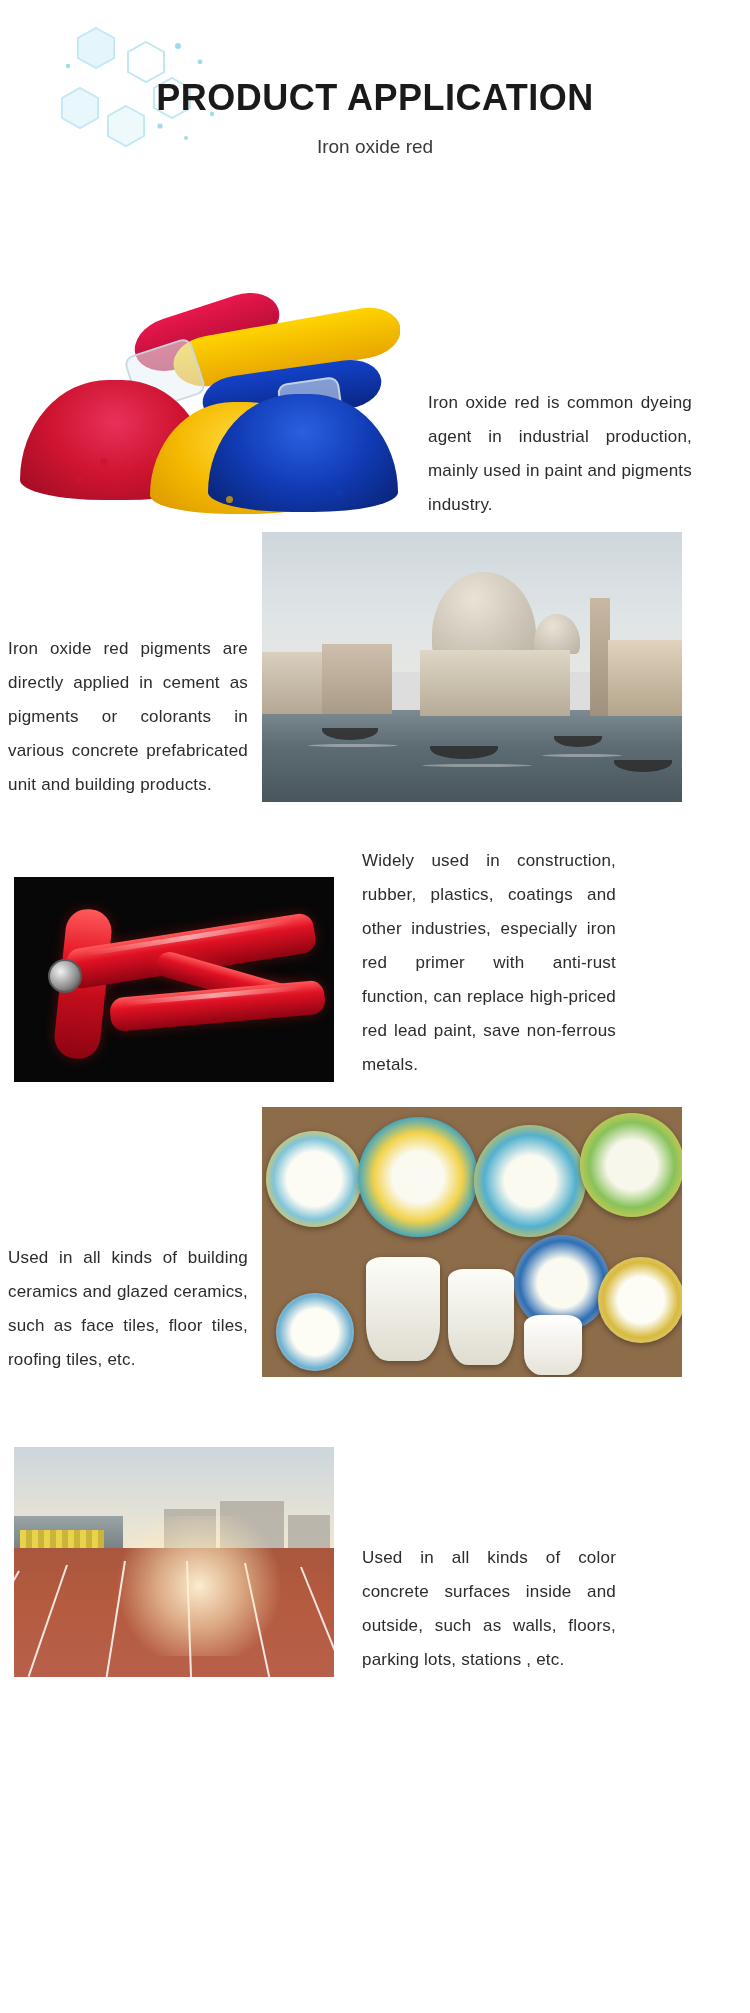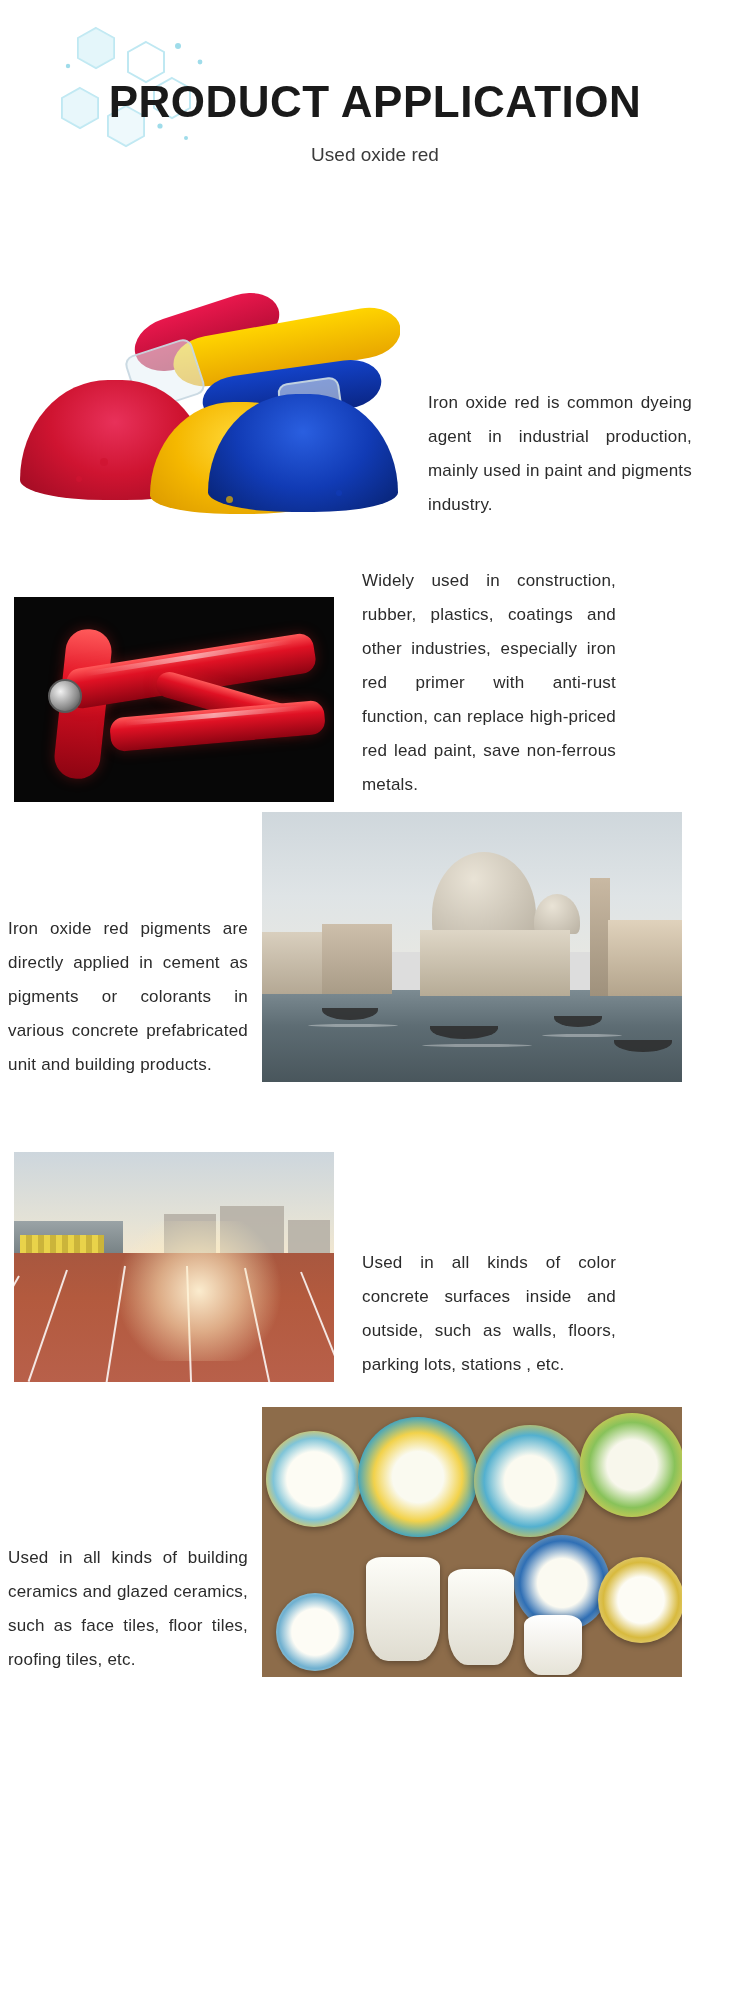--- a/index.html
+++ b/index.html
@@ -38,21 +38,21 @@
   }
   .header-titles {
     position: absolute;
     top: 0;
     left: 0;
     width: 750px;
     text-align: center;
     padding-top: 78px;
   }
   .title {
-    font-size: 44px;
+    font-size: 36px;
     font-weight: bold;
     letter-spacing: 0.5px;
     color: #1a1a1a;
     line-height: 1.1;
     margin: 0;
   }
   .subtitle {
     font-size: 19px;
     color: #3a3a3a;
     margin-top: 18px;
@@ -279,56 +279,41 @@
         <circle cx="118" cy="28" r="3"></circle>
         <circle cx="140" cy="44" r="2.4"></circle>
         <circle cx="100" cy="108" r="2.6"></circle>
         <circle cx="126" cy="120" r="2"></circle>
         <circle cx="152" cy="96" r="2.2"></circle>
         <circle cx="8" cy="48" r="2.2"></circle>
       </g>
     </svg>
     <div class="header-titles">
       <h1 class="title">PRODUCT APPLICATION</h1>
-      <div class="subtitle">Used oxide red</div>
+      <div class="subtitle">Iron oxide red</div>
     </div>
   </div>
 
   <div class="block" style="height:292px;">
     <div class="row img-left" style="height:292px;">
       <div class="photo p1" style="margin-left:-20px;">
         <div class="tube tube-red"></div>
         <div class="tube tube-yellow"></div>
         <div class="tube tube-blue"></div>
         <div class="glass" style="width:70px;height:58px;left:150px;top:84px;transform:rotate(-18deg);"></div>
         <div class="glass" style="width:62px;height:54px;left:300px;top:118px;transform:rotate(-8deg);"></div>
         <div class="pile pile-red"></div>
         <div class="pile pile-yellow"></div>
         <div class="pile pile-blue"></div>
         <div class="dust" style="width:8px;height:8px;left:120px;top:196px;background:#cf1431;"></div>
         <div class="dust" style="width:6px;height:6px;left:96px;top:214px;background:#cf1431;"></div>
         <div class="dust" style="width:7px;height:7px;left:246px;top:234px;background:#e0ac00;"></div>
         <div class="dust" style="width:6px;height:6px;left:356px;top:228px;background:#113bb5;"></div>
       </div>
       <div class="txt" style="width:310px;">Iron oxide red is common dyeing agent in industrial production, mainly used in paint and pigments industry.</div>
-    </div>
-  </div>
-
-  <div class="block" style="height:280px;">
-    <div class="row img-left" style="height:280px;">
-      <div class="photo p3" style="margin-left:14px;">
-        <div class="tubeC"></div>
-        <div class="tubeA"></div>
-        <div class="tubeD"></div>
-        <div class="tubeB"></div>
-        <div class="hub"></div>
-        <div class="glint" style="left:70px;top:58px;width:210px;transform:rotate(-9deg);"></div>
-        <div class="glint" style="left:110px;top:116px;width:180px;transform:rotate(-5deg);"></div>
-      </div>
-      <div class="txt" style="width:300px;">Widely used in construction, rubber, plastics, coatings and other industries, especially iron red primer with anti-rust function, can replace high-priced red lead paint, save non-ferrous metals.</div>
     </div>
   </div>
 
   <div class="block" style="height:280px;">
     <div class="row img-right" style="height:280px;">
       <div class="txt" style="width:262px;padding-left:8px;padding-right:14px;">Iron oxide red pigments are directly applied in cement as pigments or colorants in various concrete prefabricated unit and building products.</div>
       <div class="photo p2">
         <div class="sky"></div>
         <div class="water"></div>
         <div class="bldg" style="left:0;top:120px;width:78px;height:62px;"></div>
@@ -342,20 +327,53 @@
         <div class="boat" style="left:168px;top:214px;width:68px;height:13px;"></div>
         <div class="boat" style="left:292px;top:204px;width:48px;height:11px;"></div>
         <div class="boat" style="left:352px;top:228px;width:58px;height:12px;"></div>
         <div class="wake" style="left:46px;top:212px;width:90px;"></div>
         <div class="wake" style="left:160px;top:232px;width:110px;"></div>
         <div class="wake" style="left:280px;top:222px;width:80px;"></div>
       </div>
     </div>
   </div>
 
+  <div class="block" style="height:280px;">
+    <div class="row img-left" style="height:280px;">
+      <div class="photo p3" style="margin-left:14px;">
+        <div class="tubeC"></div>
+        <div class="tubeA"></div>
+        <div class="tubeD"></div>
+        <div class="tubeB"></div>
+        <div class="hub"></div>
+        <div class="glint" style="left:70px;top:58px;width:210px;transform:rotate(-9deg);"></div>
+        <div class="glint" style="left:110px;top:116px;width:180px;transform:rotate(-5deg);"></div>
+      </div>
+      <div class="txt" style="width:300px;">Widely used in construction, rubber, plastics, coatings and other industries, especially iron red primer with anti-rust function, can replace high-priced red lead paint, save non-ferrous metals.</div>
+    </div>
+  </div>
+
+  <div class="block" style="height:295px;">
+    <div class="row img-right" style="height:295px;">
+      <div class="txt" style="width:262px;padding-left:8px;padding-right:14px;">Used in all kinds of building ceramics and glazed ceramics, such as face tiles, floor tiles, roofing tiles, etc.</div>
+      <div class="photo p4">
+        <div class="plate" style="left:4px;top:24px;width:96px;height:96px;background:radial-gradient(circle at 50% 50%, #fdfcf4 40%, #7fc4d8 60%, #f0c94a 78%, #e8e2cf 100%);"></div>
+        <div class="plate" style="left:96px;top:10px;width:120px;height:120px;background:radial-gradient(circle at 50% 50%, #fafaf0 30%, #f2d24b 52%, #3aa3c4 72%, #f4f1e2 100%);"></div>
+        <div class="plate" style="left:212px;top:18px;width:112px;height:112px;background:radial-gradient(circle at 50% 50%, #fbfaf0 32%, #53b0cf 58%, #e9c63f 80%, #f2eddc 100%);"></div>
+        <div class="plate" style="left:318px;top:6px;width:104px;height:104px;background:radial-gradient(circle at 50% 50%, #f8f7ec 34%, #88c25a 58%, #e7cd52 82%, #efe9d6 100%);"></div>
+        <div class="plate" style="left:252px;top:128px;width:96px;height:96px;background:radial-gradient(circle at 50% 50%, #fbfaf1 36%, #2f6fb5 62%, #f1e4bf 100%);"></div>
+        <div class="plate" style="left:336px;top:150px;width:86px;height:86px;background:radial-gradient(circle at 50% 50%, #fdfcf5 38%, #d8ba3e 62%, #f0ead7 100%);"></div>
+        <div class="plate" style="left:14px;top:186px;width:78px;height:78px;background:radial-gradient(circle at 50% 50%, #fdfcf5 42%, #6fb0d0 66%, #efe9d6 100%);"></div>
+        <div class="jug" style="left:104px;top:150px;width:74px;height:104px;"></div>
+        <div class="jug" style="left:186px;top:162px;width:66px;height:96px;"></div>
+        <div class="jug" style="left:262px;top:208px;width:58px;height:60px;background:linear-gradient(180deg,#ffffff,#e6e3d7);"></div>
+      </div>
+    </div>
+  </div>
+
   <div class="block" style="height:300px;">
     <div class="row img-left" style="height:300px;">
       <div class="photo p5" style="margin-left:14px;">
         <div class="sky5"></div>
         <div class="stand"></div>
         <div class="seats"></div>
         <div class="bld" style="left:150px;top:62px;width:52px;height:40px;"></div>
         <div class="bld" style="left:206px;top:54px;width:64px;height:48px;"></div>
         <div class="bld" style="left:274px;top:68px;width:42px;height:34px;"></div>
         <div class="grass"></div>
@@ -365,31 +383,13 @@
         <div class="lane" style="left:110px;top:114px;width:2px;height:122px;transform:rotate(9deg);"></div>
         <div class="lane" style="left:172px;top:114px;width:2px;height:122px;transform:rotate(-2deg);"></div>
         <div class="lane" style="left:230px;top:116px;width:2px;height:120px;transform:rotate(-12deg);"></div>
         <div class="lane" style="left:286px;top:120px;width:2px;height:114px;transform:rotate(-22deg);"></div>
         <div class="sunglow"></div>
       </div>
       <div class="txt" style="width:300px;">Used in all kinds of color concrete surfaces inside and outside, such as walls, floors, parking lots, stations , etc.</div>
     </div>
   </div>
 
-  <div class="block" style="height:295px;">
-    <div class="row img-right" style="height:295px;">
-      <div class="txt" style="width:262px;padding-left:8px;padding-right:14px;">Used in all kinds of building ceramics and glazed ceramics, such as face tiles, floor tiles, roofing tiles, etc.</div>
-      <div class="photo p4">
-        <div class="plate" style="left:4px;top:24px;width:96px;height:96px;background:radial-gradient(circle at 50% 50%, #fdfcf4 40%, #7fc4d8 60%, #f0c94a 78%, #e8e2cf 100%);"></div>
-        <div class="plate" style="left:96px;top:10px;width:120px;height:120px;background:radial-gradient(circle at 50% 50%, #fafaf0 30%, #f2d24b 52%, #3aa3c4 72%, #f4f1e2 100%);"></div>
-        <div class="plate" style="left:212px;top:18px;width:112px;height:112px;background:radial-gradient(circle at 50% 50%, #fbfaf0 32%, #53b0cf 58%, #e9c63f 80%, #f2eddc 100%);"></div>
-        <div class="plate" style="left:318px;top:6px;width:104px;height:104px;background:radial-gradient(circle at 50% 50%, #f8f7ec 34%, #88c25a 58%, #e7cd52 82%, #efe9d6 100%);"></div>
-        <div class="plate" style="left:252px;top:128px;width:96px;height:96px;background:radial-gradient(circle at 50% 50%, #fbfaf1 36%, #2f6fb5 62%, #f1e4bf 100%);"></div>
-        <div class="plate" style="left:336px;top:150px;width:86px;height:86px;background:radial-gradient(circle at 50% 50%, #fdfcf5 38%, #d8ba3e 62%, #f0ead7 100%);"></div>
-        <div class="plate" style="left:14px;top:186px;width:78px;height:78px;background:radial-gradient(circle at 50% 50%, #fdfcf5 42%, #6fb0d0 66%, #efe9d6 100%);"></div>
-        <div class="jug" style="left:104px;top:150px;width:74px;height:104px;"></div>
-        <div class="jug" style="left:186px;top:162px;width:66px;height:96px;"></div>
-        <div class="jug" style="left:262px;top:208px;width:58px;height:60px;background:linear-gradient(180deg,#ffffff,#e6e3d7);"></div>
-      </div>
-    </div>
-  </div>
-
 </div>
 
 </body></html>

